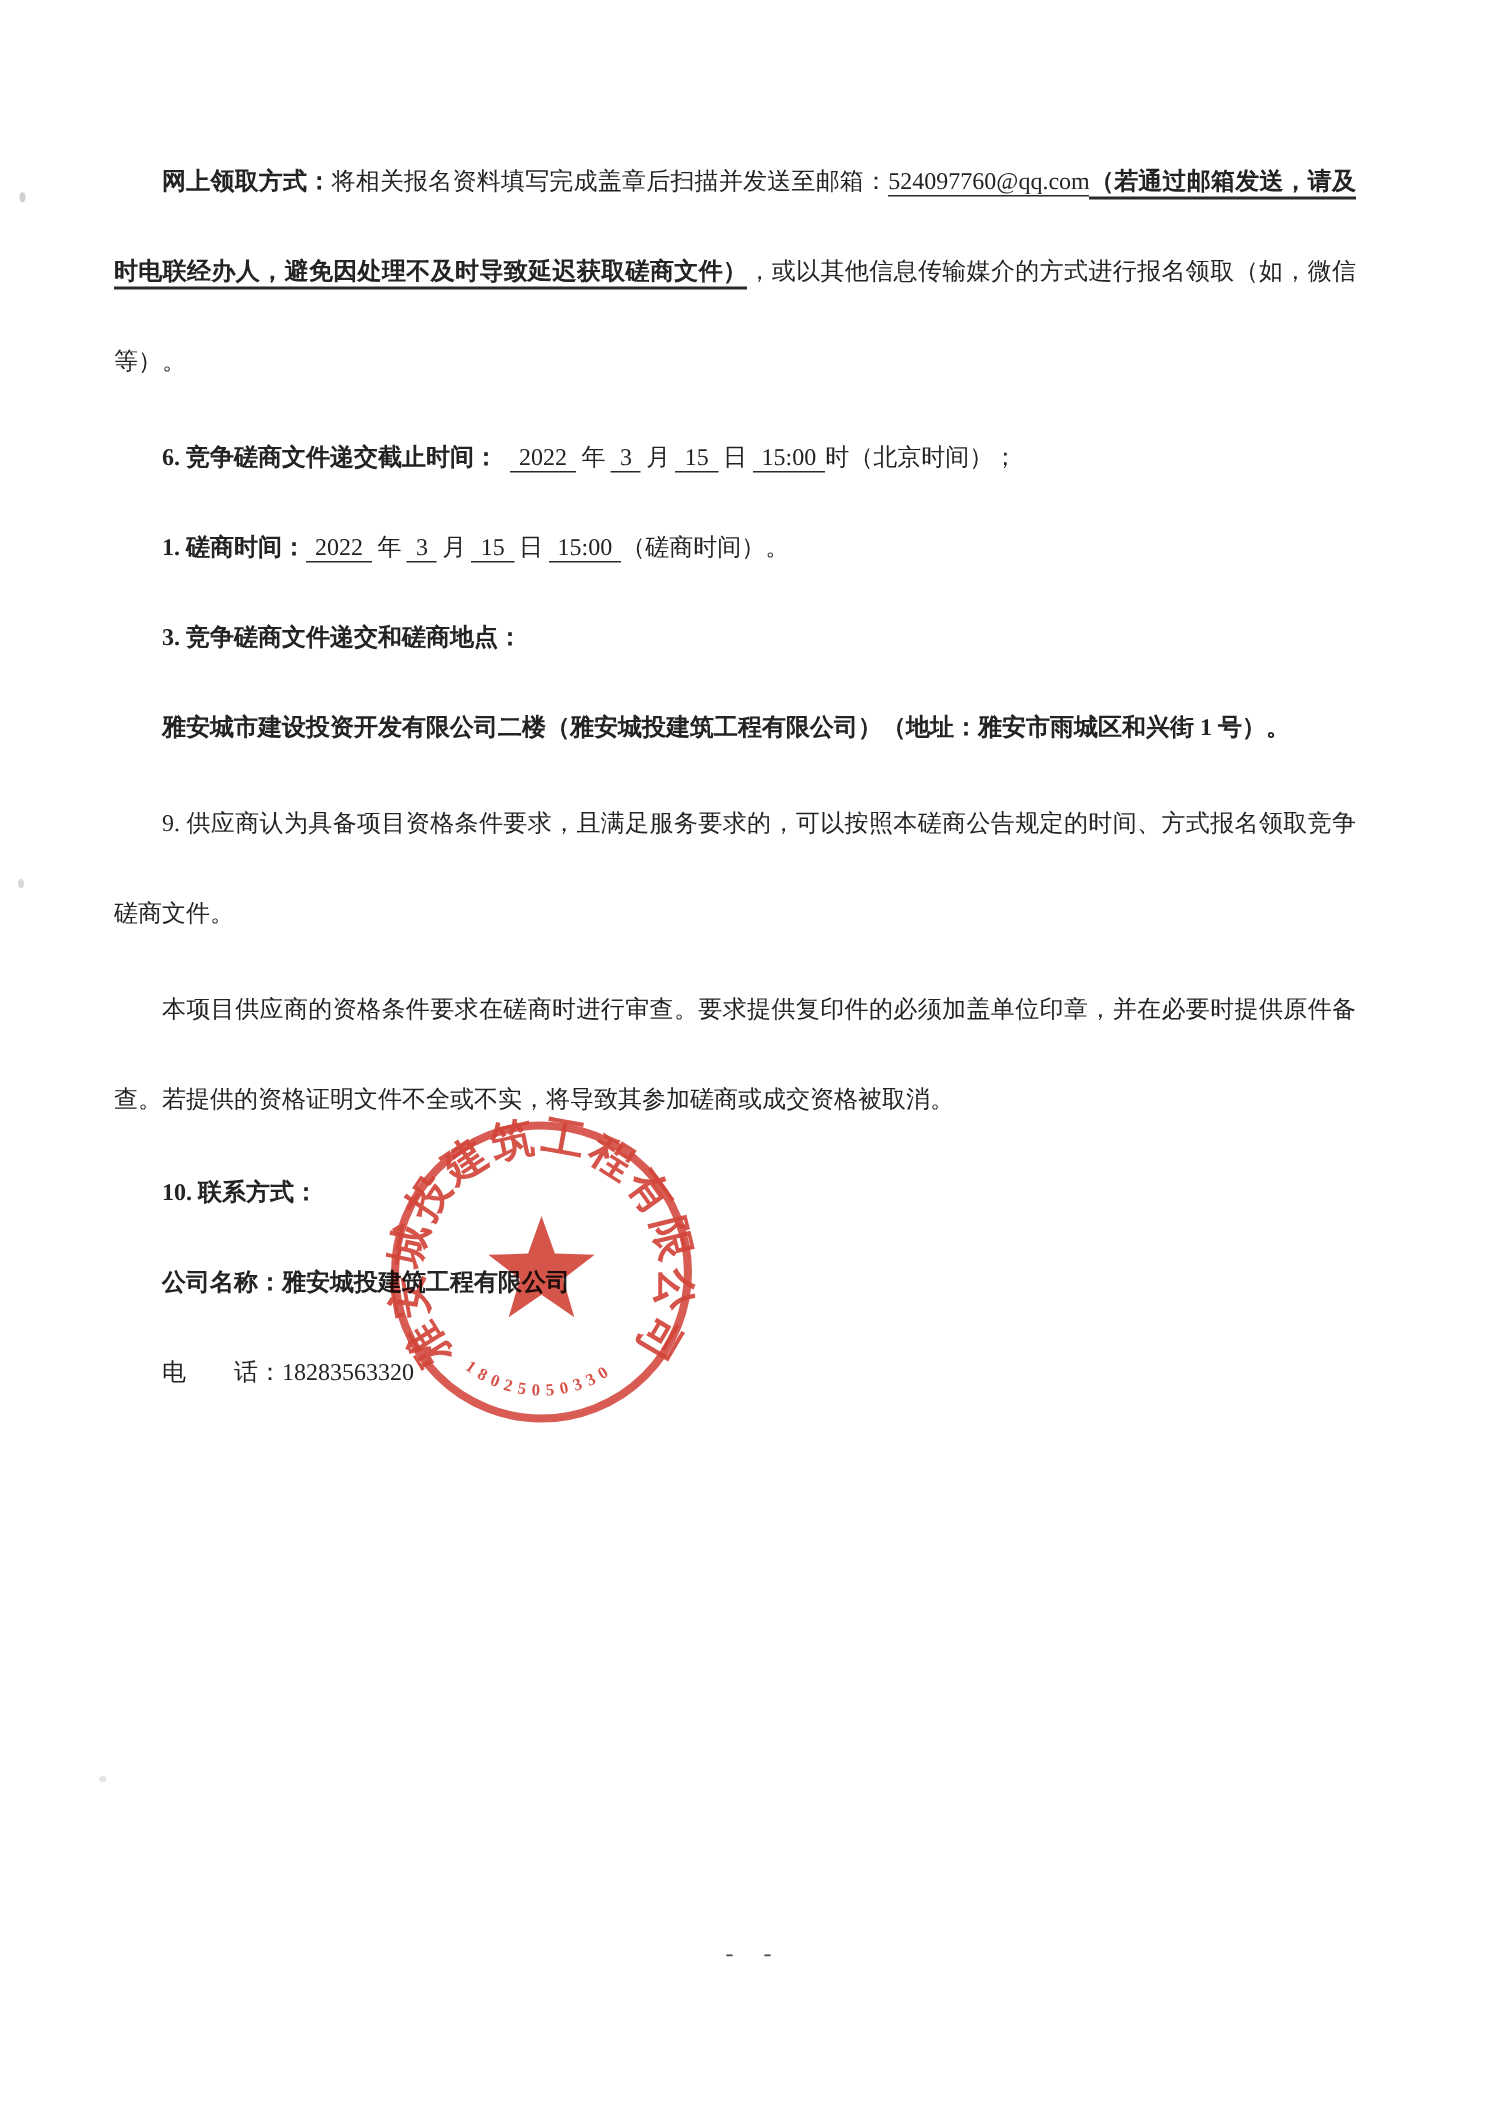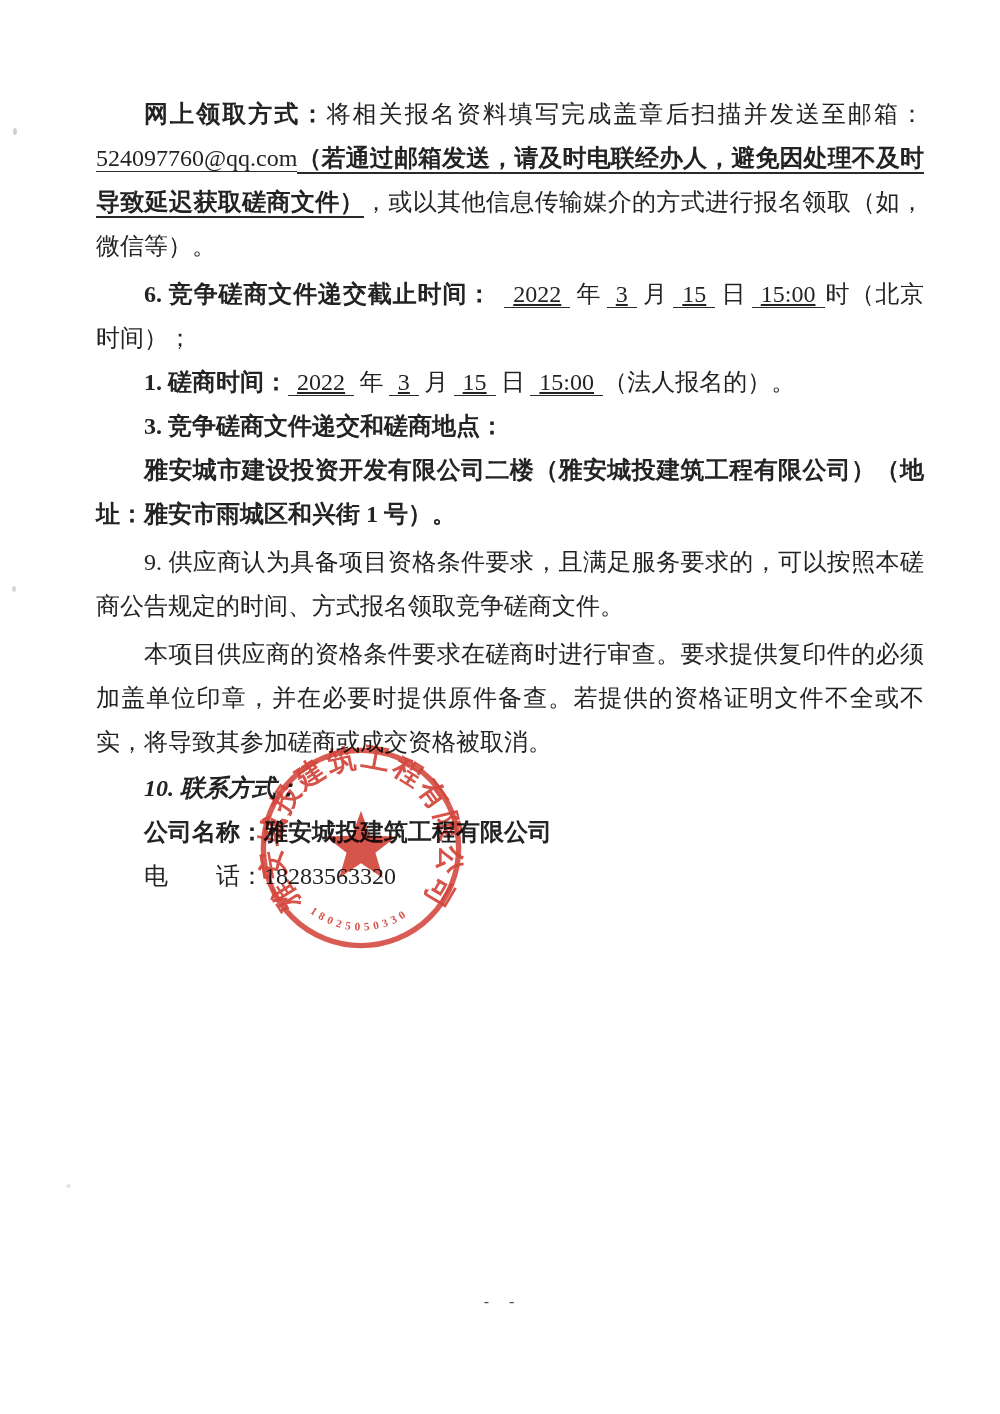--- a/index.html
+++ b/index.html
@@ -3,33 +3,33 @@
 <meta charset="utf-8">
 <style>
   html,body { margin:0; padding:0; background:#e8e8e8; }
   .page {
     position:relative; width:1000px; height:1414px; margin:0 auto;
     background:#ffffff; overflow:hidden;
     font-family:"Liberation Serif","DejaVu Serif",serif;
     color:#232323;
   }
   .doc {
-    position:absolute; left:96px; top:92px; width:828px;
-    font-size:24px; line-height:44px; text-align:justify;
+    position:absolute; left:76px; top:92px; width:828px;
+    font-size:16px; line-height:60px; text-align:justify;
   }
   .doc p { margin:0; text-indent:2em; }
   p.item6 { margin-top:4px; }
   p.item9 { margin-top:4px; }
   p.prepare { margin-top:6px; text-indent:3em; }
   p.review { margin-top:4px; }
-  p.item10 { margin-top:2px;font-style:italic; }
+  p.item10 { margin-top:2px; }
   .b { font-weight:bold; }
   .u  { border-bottom:1.5px solid #2a2a2a; }
   .u2 { border-bottom:2px solid #2a2a2a; padding-bottom:1px; }
-  .uv { border-bottom:1.5px solid #2a2a2a; padding:0 .38em;text-decoration:underline; }
+  .uv { border-bottom:1.5px solid #2a2a2a; padding:0 .38em; }
   .sep { margin:0 .22em; }
   .gap { margin-left:.5em; }
   .contact-line { text-indent:2em; }
   
   .seal {
     position:absolute; left:257px; top:744px; width:208px; height:208px;
     mix-blend-mode:multiply; opacity:.93; pointer-events:none;
   }
   .seal svg { width:100%; height:100%; }
   .seal text { font-family:"Liberation Serif","DejaVu Serif",serif; font-weight:bold; }
@@ -47,21 +47,21 @@
 <body>
 
 <div class="page">
 
   <div class="doc">
 
     <p><span class="b">网上领取方式：</span><span>将相关报名资料填写完成盖章后扫描并发送至邮箱：</span><span class="u">524097760@qq.com</span><span class="b u2">（若通过邮箱发送，请及时电联经办人，避免因处理不及时导致延迟获取磋商文件）</span><span>，或以其他信息传输媒介的方式进行报名领取（如，微信等）。</span></p>
 
     <p class="item6"><span class="b">6. 竞争磋商文件递交截止时间：</span><span class="uv gap">2022</span><span class="sep">年</span><span class="uv">3</span><span class="sep">月</span><span class="uv">15</span><span class="sep">日</span><span class="uv">15:00</span><span>时（北京时间）；</span></p>
 
-    <p><span class="b">1. 磋商时间：</span><span class="uv">2022</span><span class="sep">年</span><span class="uv">3</span><span class="sep">月</span><span class="uv">15</span><span class="sep">日</span><span class="uv">15:00</span><span>（法人报名的）。</span></p>
+    <p><span class="b">1. 磋商时间：</span><span class="uv">2022</span><span class="sep">年</span><span class="uv">3</span><span class="sep">月</span><span class="uv">15</span><span class="sep">日</span><span class="uv">15:00</span><span>（磋商时间）。</span></p>
 
     <p><span class="b">3. 竞争磋商文件递交和磋商地点：</span></p>
 
     <p><span class="b">雅安城市建设投资开发有限公司二楼（雅安城投建筑工程有限公司）（地址：雅安市雨城区和兴街 1 号）。</span></p>
 
     <p class="item9"><span>9. 供应商认为具备项目资格条件要求，且满足服务要求的，可以按照本磋商公告规定的时间、方式报名领取竞争磋商文件。</span></p>
 
 
     <p class="review"><span>本项目供应商的资格条件要求在磋商时进行审查。要求提供复印件的必须加盖单位印章，并在必要时提供原件备查。若提供的资格证明文件不全或不实，将导致其参加磋商或成交资格被取消。</span></p>
 

